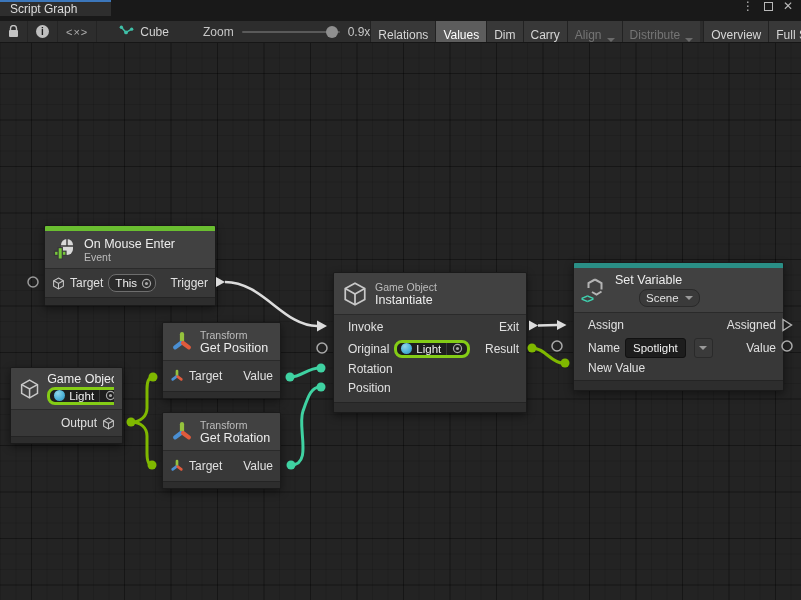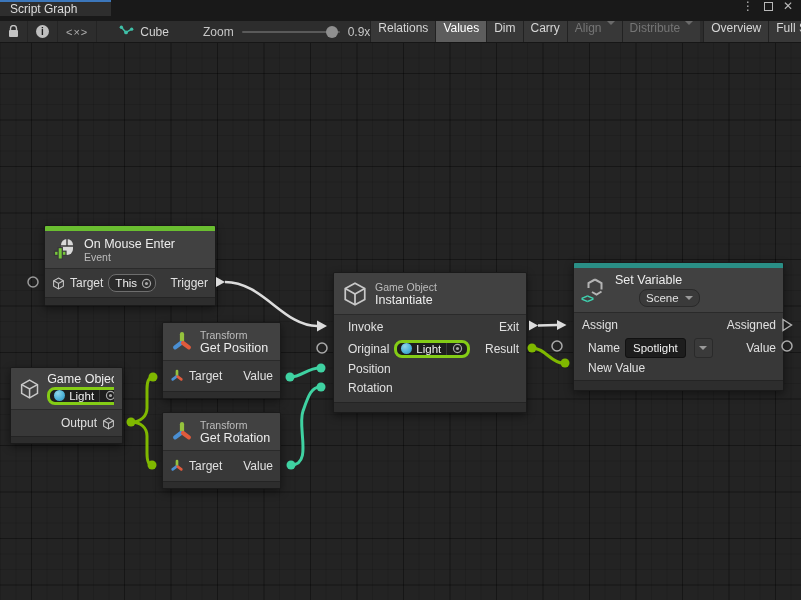--- a/index.html
+++ b/index.html
@@ -18,21 +18,21 @@
   .toolbar { position:absolute; left:0; top:21px; width:801px; height:22px; background:#2d2d2d; border-bottom:1px solid #161616; display:flex; align-items:stretch; font-size:12px; }
   .tb-btn { display:flex; align-items:center; justify-content:center; padding:0 8px; color:#c9c9c9; border-right:1px solid #242424; }
   .tb-icon-btn { width:30px; }
   .info-circle { width:13px; height:13px; border-radius:50%; background:#bfbfbf; color:#1d1d1d; font-size:10px; font-weight:bold; display:flex; align-items:center; justify-content:center; }
   .code-glyph { color:#b0b0b0; letter-spacing:1px; font-size:11px; }
   .graph-group { display:flex; align-items:center; gap:6px; margin-left:22px; color:#d2d2d2; }
   .zoom-group { display:flex; align-items:center; gap:8px; margin-left:34px; color:#c6c6c6; }
   .slider-track { position:relative; width:98px; height:2px; background:#5a5a5a; border-radius:1px; }
   .slider-handle { position:absolute; top:-5px; left:84px; width:12px; height:12px; border-radius:50%; background:#8f8f8f; }
   .tb-right { margin-left:auto; display:flex; align-items:stretch; }
-  .seg { display:flex; align-items:flex-start; padding:0 7px; background:#383838; border-left:1px solid #222; color:#d6d6d6; white-space:nowrap; }
+  .seg { display:flex; align-items:flex-end; padding:0 7px; background:#383838; border-left:1px solid #222; color:#d6d6d6; white-space:nowrap; }
   .seg.active { background:#5d5d5d; color:#fff; }
   .seg.disabled { color:#757575; }
   .seg .caret { margin-left:5px; }
   .caret { width:0; height:0; border-left:4px solid transparent; border-right:4px solid transparent; border-top:4px solid #9a9a9a; display:inline-block; }
   .seg.disabled .caret { border-top-color:#6a6a6a; }
   .gap3 { width:3px; background:#2d2d2d; }
 
   
   .canvas { position:absolute; left:0; top:43px; width:801px; height:557px; background-color:#232323;
     background-image:
@@ -306,24 +306,24 @@
       <span class="divider"></span>
       <svg width="11" height="11" viewBox="0 0 12 12">
           <circle cx="6" cy="6" r="4.4" fill="none" stroke="#a8a8a8" stroke-width="1.3"></circle>
           <circle cx="6" cy="6" r="1.7" fill="#a8a8a8"></circle>
         </svg>
     </span>
     <span class="spacer"></span>
     <span>Result</span>
   </div>
   <div class="node-row" style="height:19px; padding-left:14px;">
+    <span>Rotation</span>
+  </div>
+  <div class="node-row" style="height:19px; padding-left:14px;">
     <span>Position</span>
-  </div>
-  <div class="node-row" style="height:19px; padding-left:14px;">
-    <span>Rotation</span>
   </div>
   <div style="height:5px;"></div>
   <div class="node-footer" style="height:10px;"></div>
 </div>
 
 <div class="node" style="left:573px; top:262px; width:211px;">
   <div class="node-bar" style="background:#2a8f86;"></div>
   <div class="node-header" style="height:45px;">
     <span style="position:relative; width:26px; height:26px; display:inline-block;">
       <svg width="22" height="22" viewBox="0 0 22 22" style="position:absolute; left:2px; top:0;">
@@ -336,21 +336,21 @@
       <span style="position:absolute; left:-1px; bottom:-3px; color:#3fd2b0; font-weight:bold; font-size:12px; letter-spacing:-1px;">&lt;&gt;</span>
     </span>
     <div class="nh-text">
       <div class="nh-title">Set Variable</div>
       <span class="chip chip-drop" style="margin-top:2px;margin-left:24px;">
         <span>Scene</span>
         <span class="caret"></span>
       </span>
     </div>
   </div>
-  <div class="node-row" style="height:24px; padding-left:8px;text-align:center;">
+  <div class="node-row" style="height:24px; padding-left:14px;text-align:center;">
     <span>Assign</span>
     <span class="spacer"></span>
     <span>Assigned</span>
   </div>
   <div class="node-row" style="height:21px; padding-left:14px;">
     <span>Name</span>
     <span class="chip-field">
         <span>Spotlight</span>
       </span>
     <span class="caret-box">

